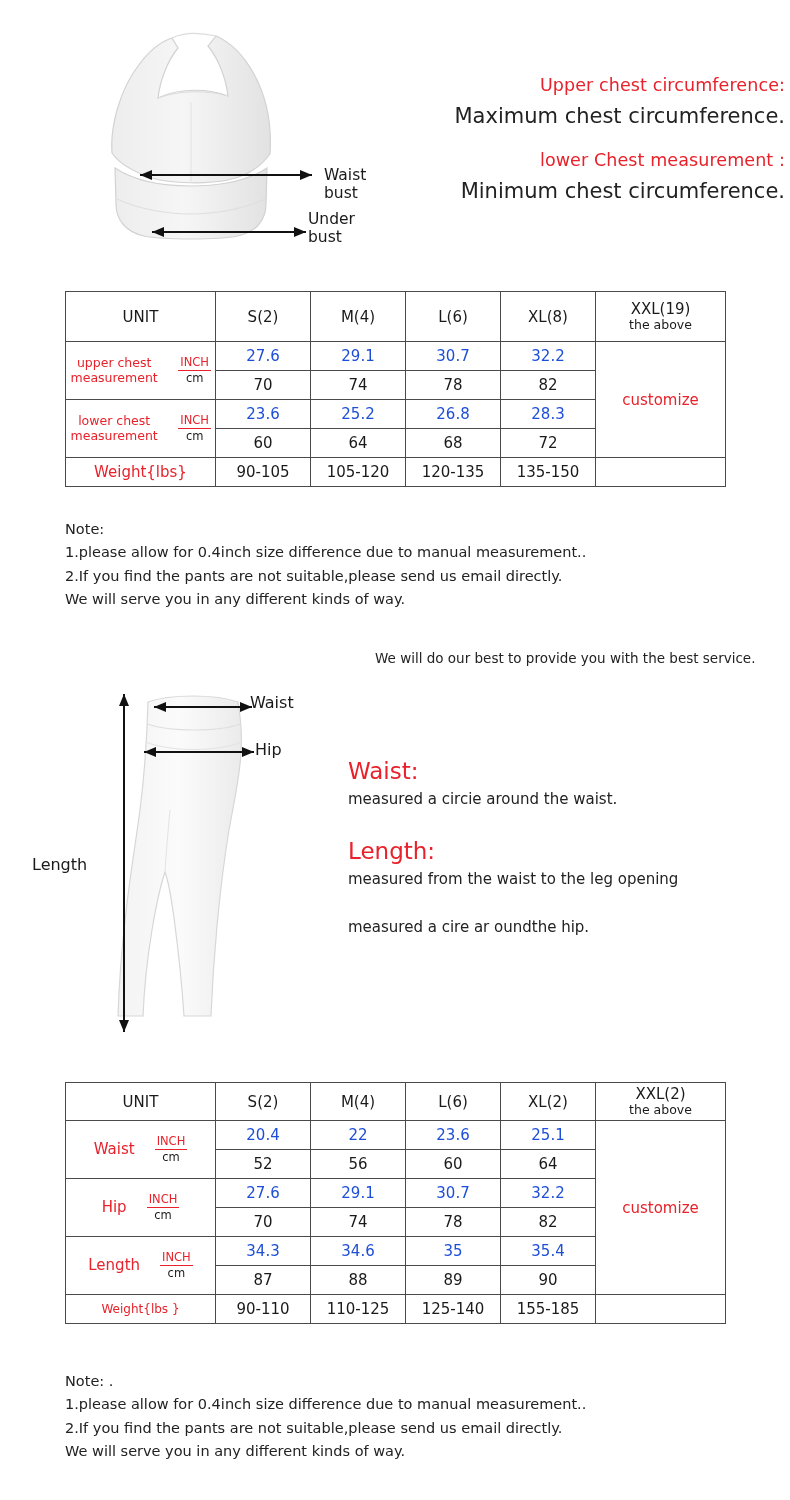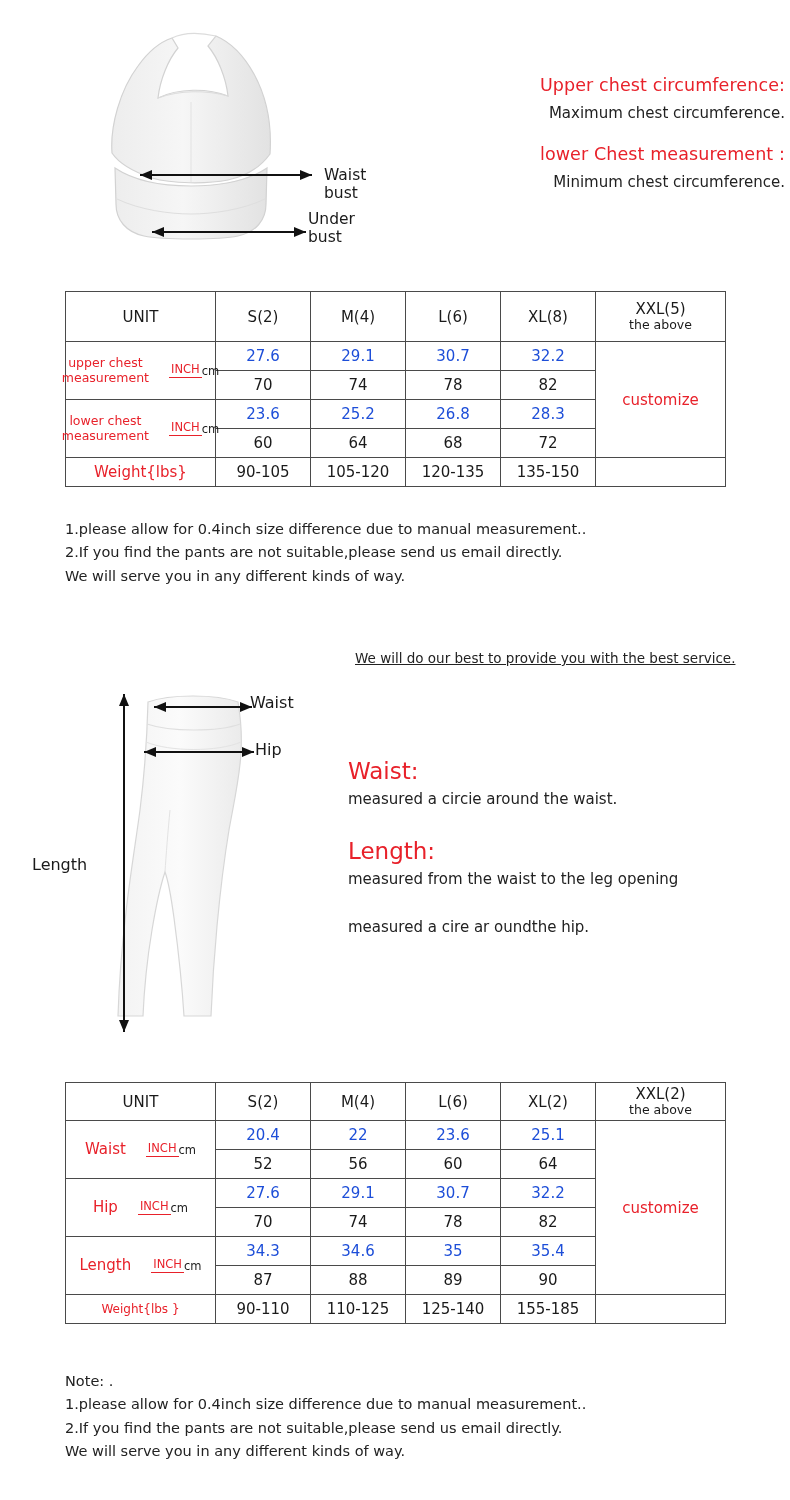--- a/index.html
+++ b/index.html
@@ -27,21 +27,21 @@
     width: 380px;
     text-align: right;
   }
   #bra-desc .h {
     font-size: 17.5px;
     color: #e8212a;
     margin: 0 0 9px 0;
     letter-spacing: .1px;
   }
   #bra-desc .p {
-    font-size: 15px;
+    font-size: 21px;
     color: #222;
     margin: 0 0 22px 2px;
   }
 
   
   table.size-table {
     position: absolute;
     border-collapse: collapse;
     table-layout: fixed;
   }
@@ -68,21 +68,21 @@
     padding: 0 4px;
   }
   .labelcell .nm {
     color: #e8212a;
     font-size: 12.5px;
     line-height: 1.15;
     text-align: center;
   }
   .labelcell .nm.big { font-size: 15px; }
   .units {
-    display: flex; flex-direction: row;
+    display: flex; flex-direction: column;
     align-items: center; justify-content: center;
     line-height: 1.1;
   }
   .units .u1 { color: #e8212a; font-size: 11.5px; border-bottom: 1px solid #e8212a; padding: 0 2px 1px 2px; }
   .units .u2 { color: #1a1a1a; font-size: 11.5px; padding-top: 1px; }
 
   .xxlcell { font-size: 14px; line-height: 1.12; color: #1a1a1a; }
   .xxlcell .small { font-size: 12.5px; }
 
   
@@ -185,21 +185,21 @@
       <col style="width:130px">
   </colgroup>
   <tbody>
     <tr>
       <td class="hdr" style="height:50px">UNIT</td>
       <td class="hdr">S(2)</td>
       <td class="hdr">M(4)</td>
       <td class="hdr">L(6)</td>
       <td class="hdr">XL(8)</td>
       <td class="xxlcell">
-        <div>XXL(5)</div>
+        <div>XXL(19)</div>
         <div class="small">the above</div>
       </td>
     </tr>
     <tr>
       <td rowspan="2">
         <div class="labelcell">
           <div class="nm">upper chest measurement</div>
           <div class="units">
             <span class="u1">INCH</span>
             <span class="u2">cm</span>
@@ -244,26 +244,27 @@
       <td class="val-blk">90-105</td>
       <td class="val-blk">105-120</td>
       <td class="val-blk">120-135</td>
       <td class="val-blk">135-150</td>
       <td></td>
     </tr>
   </tbody>
 </table>
 
 <div class="notes" style="left:65px; top:518px;">
+  <div>Note:</div>
   <div>1.please allow for 0.4inch size difference due to manual measurement..</div>
   <div>2.If you find the pants are not suitable,please send us email directly.</div>
   <div>We will serve you in any different kinds of way.</div>
 </div>
 
-<div class="service-line" style="left:355px; top:650px;text-decoration:underline;">We will do our best to provide you with the best service.</div>
+<div class="service-line" style="left:375px; top:650px;">We will do our best to provide you with the best service.</div>
 
 <div id="pants-illustration">
   <svg width="330" height="365" viewBox="0 0 330 365">
     <defs>
       <linearGradient id="pantGrad" x1="0" y1="0" x2="1" y2="0">
         <stop offset="0%" stop-color="#f3f3f3"></stop>
         <stop offset="50%" stop-color="#fbfbfb"></stop>
         <stop offset="100%" stop-color="#ebebeb"></stop>
       </linearGradient>
     </defs>

